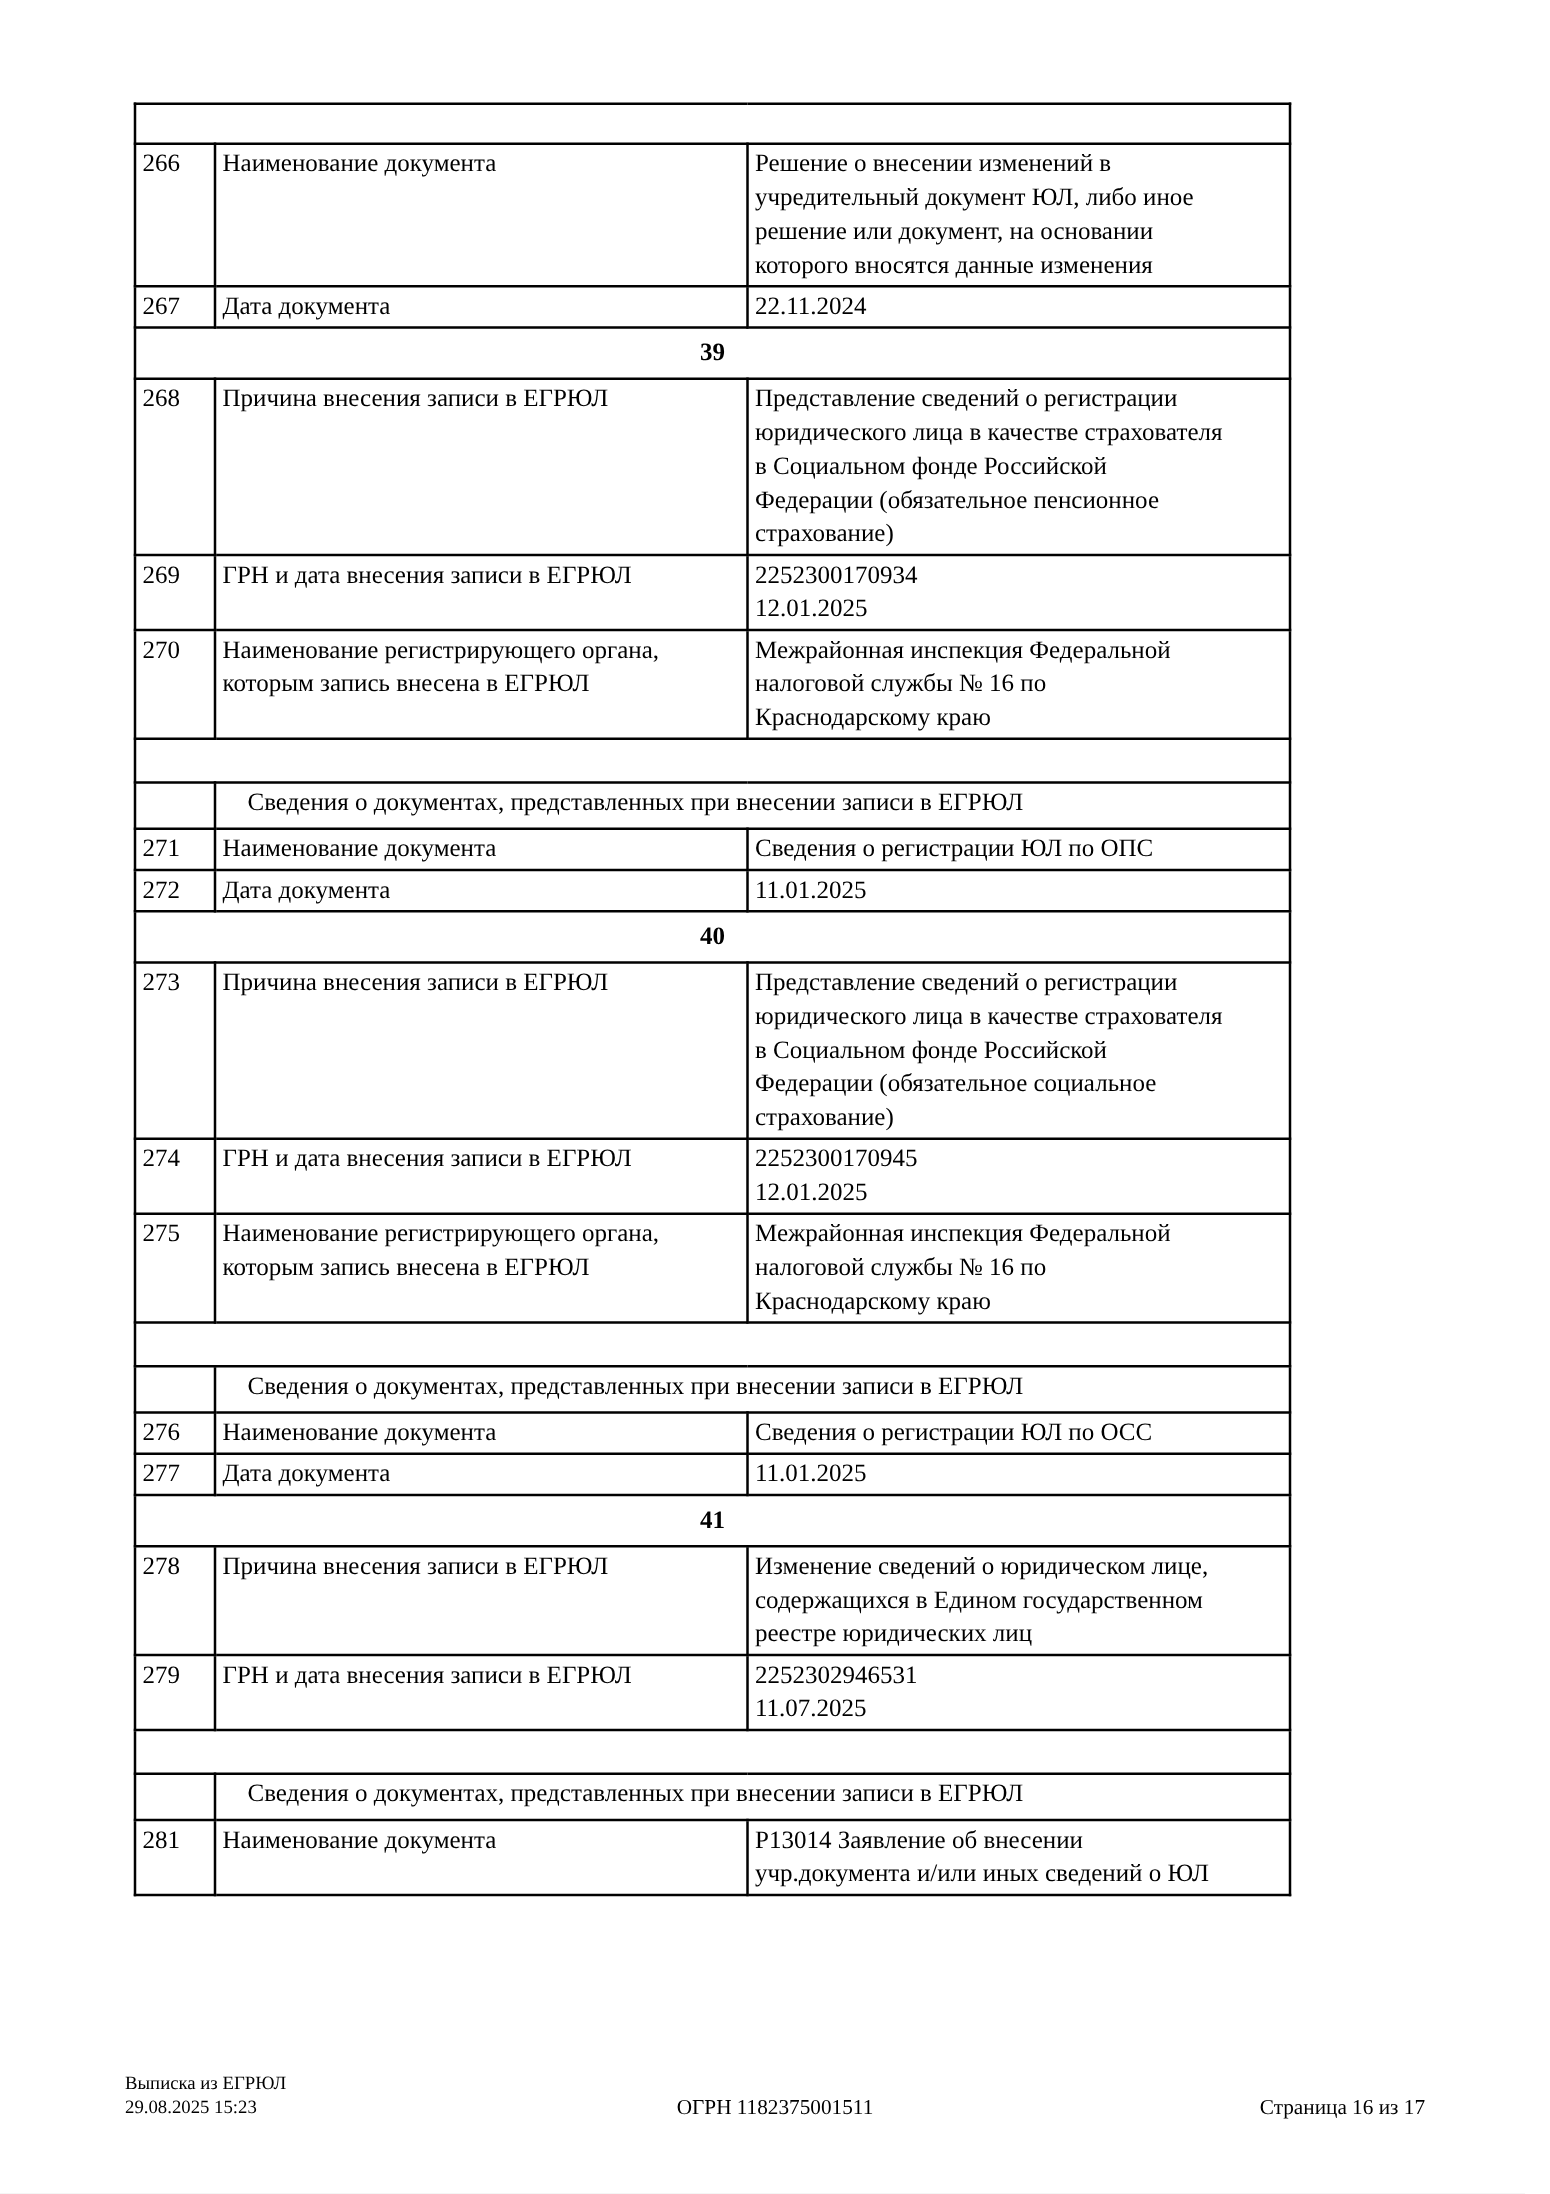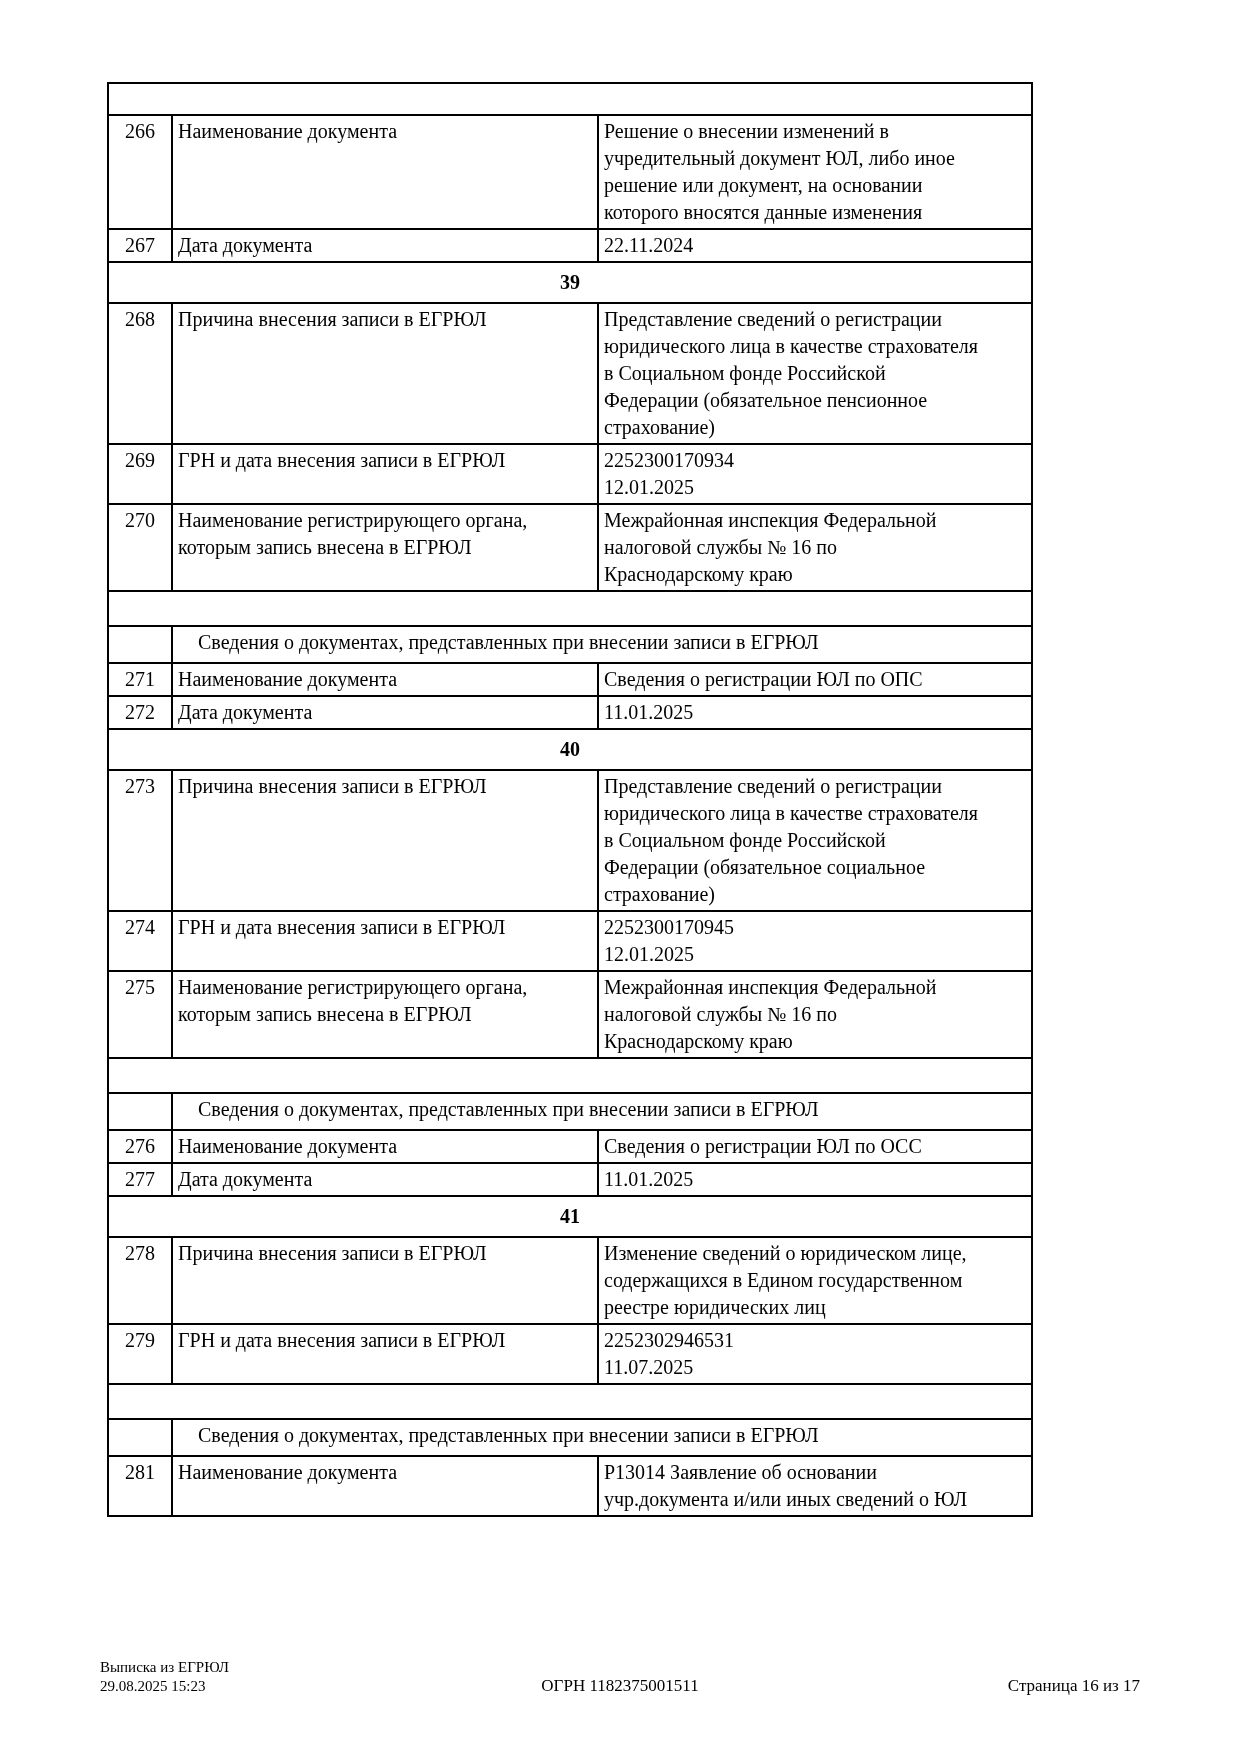--- a/index.html
+++ b/index.html
@@ -23,21 +23,21 @@
     font-size: 20px;
     line-height: 27px;
   }
   table.egrul td {
     border: 2px solid #000000;
     vertical-align: top;
     padding: 2px 5px;
     word-wrap: break-word;
     overflow: hidden;
   }
-  td.num-cell { text-align: center; padding-left: 1px; padding-right: 1px; }
+  td.num-cell { text-align: left; padding-left: 1px; padding-right: 1px; }
   td.label-cell, td.value-cell { white-space: pre-line; }
   tr.row-blank td { height: 26px; }
   tr.row-spacer td { height: 29px; }
   tr.row-section td {
     height: 31px;
     text-align: center;
     font-weight: bold;
     vertical-align: middle;
     padding: 4px;
   }
@@ -191,21 +191,21 @@
         <tr class="row-spacer">
           <td class="empty-cell" colspan="3"></td>
         </tr>
         <tr class="row-subheader">
           <td class="num-cell"></td>
           <td class="subheader-cell" colspan="2">Сведения о документах, представленных при внесении записи в ЕГРЮЛ</td>
         </tr>
         <tr class="row-record">
           <td class="num-cell">281</td>
           <td class="label-cell">Наименование документа</td>
-          <td class="value-cell">Р13014 Заявление об основании
+          <td class="value-cell">Р13014 Заявление об внесении
 учр.документа и/или иных сведений о ЮЛ</td>
         </tr>
       </tbody>
   </table>
 
   <div class="footer">
     <div class="footer-left">
       <div class="line1">Выписка из ЕГРЮЛ</div>
       <div class="line2">29.08.2025 15:23</div>
     </div>

